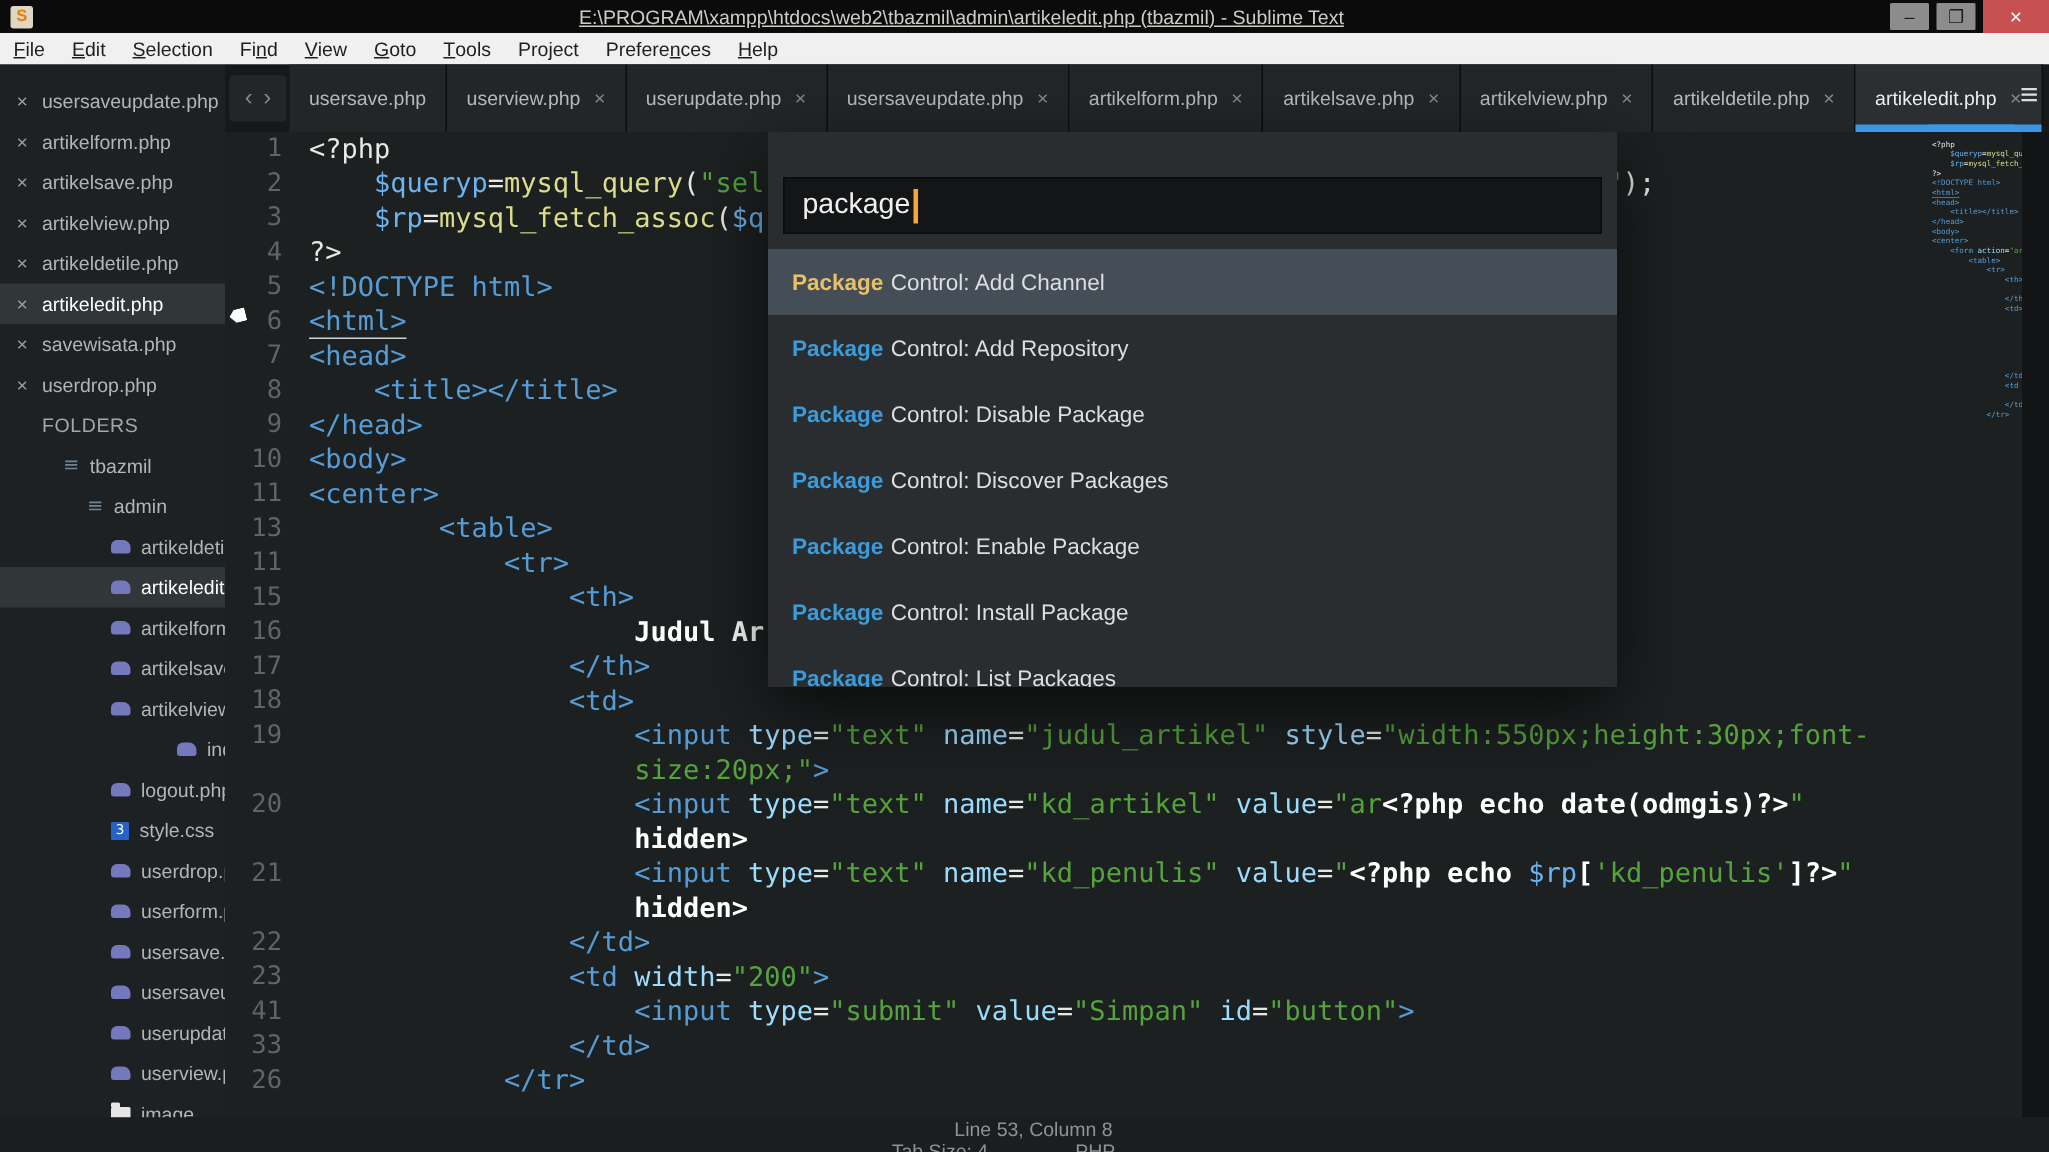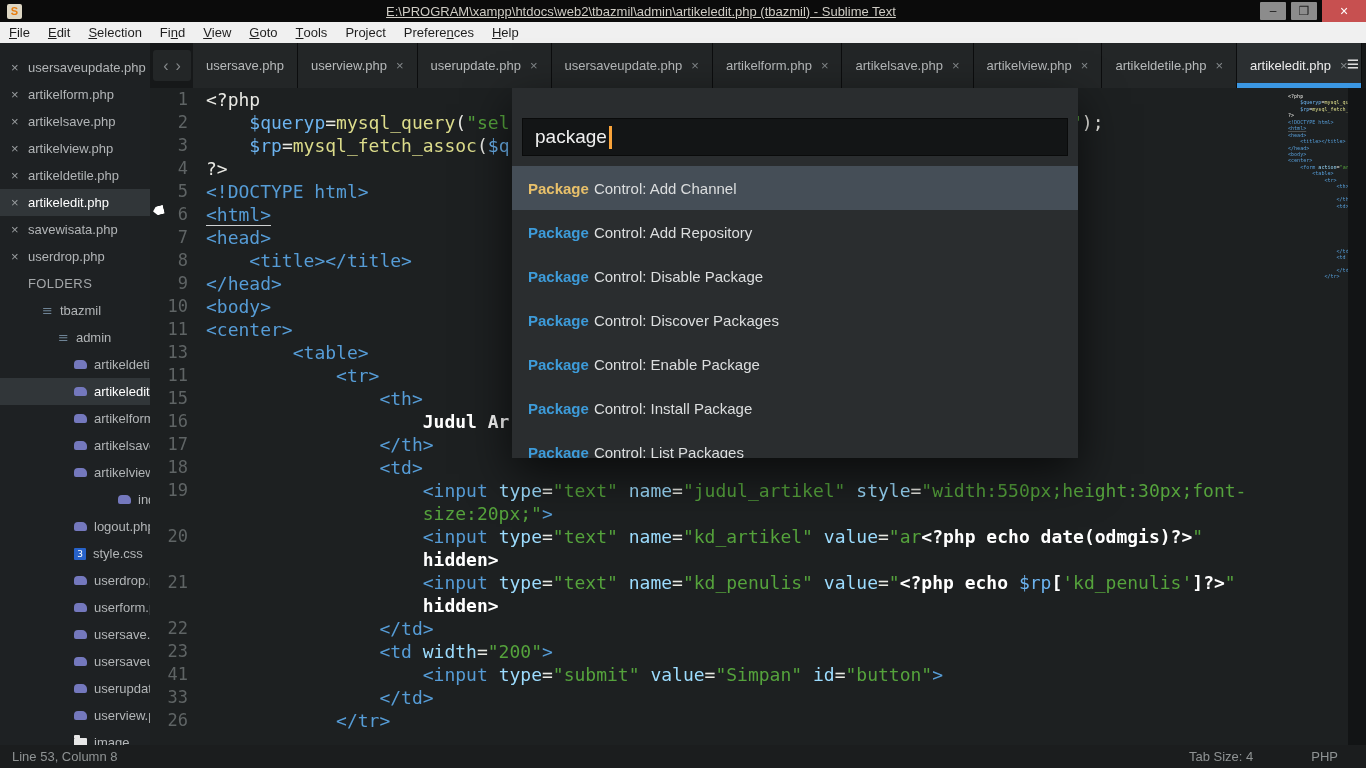--- a/index.html
+++ b/index.html
@@ -84,21 +84,21 @@
                    display:flex; align-items:center; padding-left:12px; font-size:19px; color:#f0f0f0; }
   .cursor { display:inline-block; width:3px; height:23px; background:#f9a33a; margin-left:2px; }
   .palette-list { margin-top:10px; }
   .palette-item { height:44px; display:flex; align-items:center; padding:0 16px; font-size:15px; color:#dcdedf; }
   .palette-item.selected { background:#454e57; }
   .pfx { font-weight:bold; margin-right:5px; color:#3d9bd9; }
   .palette-item.selected .pfx { color:#e8c06a; }
 
   
   .statusbar { position:absolute; left:0; bottom:0; width:1366px; height:23px; background:#1b1d1e;
-               display:flex; align-items:center; color:#8f9394; font-size:13px; }
+               display:flex; align-items:center; color:#8f9394; font-size:13px;flex-direction:column; }
   .status-left { padding-left:12px; flex:1; }
   .status-right { display:flex; gap:58px; padding-right:28px; }
 </style>
 </head>
 <body>
 
 <div class="titlebar">
   <div class="app-icon">S</div>
   <div class="title-text">E:\PROGRAM\xampp\htdocs\web2\tbazmil\admin\artikeledit.php (tbazmil) - Sublime Text</div>
   <div class="win-btns">

